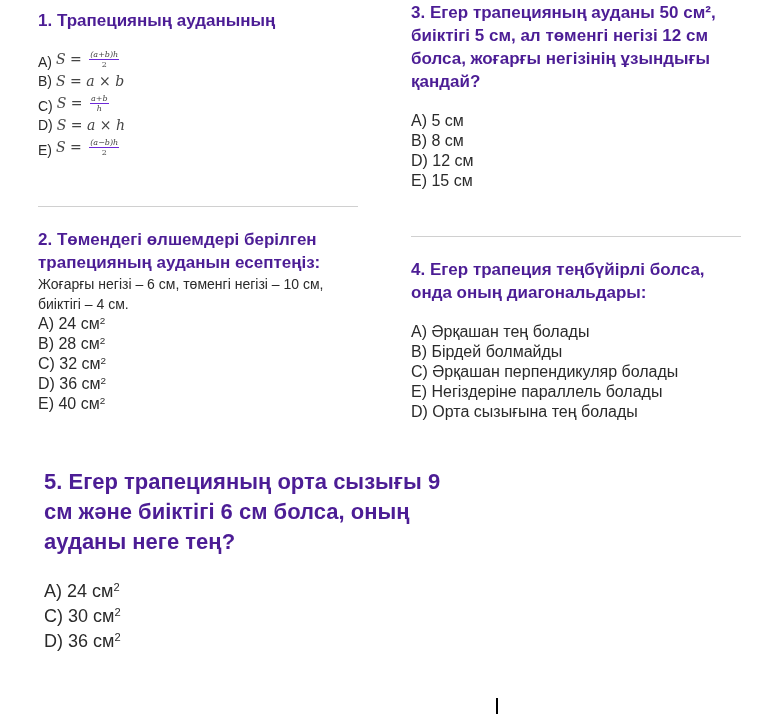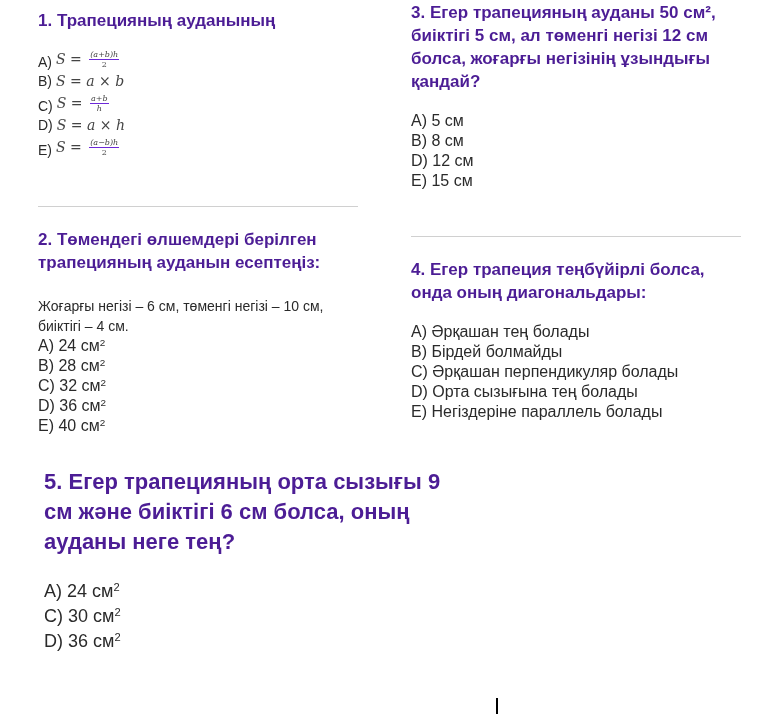--- a/index.html
+++ b/index.html
@@ -78,21 +78,21 @@
   </div>
 </div>
 
 <div class="divider" style="left:38px; top:206px; width:320px;"></div>
 
 <div class="block" style="left:38px; top:228px; width:340px;">
   <p class="q-title">
     <span>2. Төмендегі өлшемдері берілген</span><br>
     <span>трапецияның ауданын есептеңіз:</span>
   </p>
-  <div class="intro" style="margin-top:22px;">
+  <div class="intro" style="margin-top:0;">
     <span>Жоғарғы негізі – 6 см, төменгі негізі – 10 см,</span><br>
     <span>биіктігі – 4 см.</span>
   </div>
   <div class="opts">
     <div class="opt"><span>A) 24 см</span><sup>2</sup></div>
     <div class="opt"><span>B) 28 см</span><sup>2</sup></div>
     <div class="opt"><span>C) 32 см</span><sup>2</sup></div>
     <div class="opt"><span>D) 36 см</span><sup>2</sup></div>
     <div class="opt"><span>E) 40 см</span><sup>2</sup></div>
   </div>
@@ -117,22 +117,22 @@
 
 <div class="block" style="left:411px; top:258px; width:350px;">
   <p class="q-title">
     <span>4. Егер трапеция теңбүйірлі болса,</span><br>
     <span>онда оның диагональдары:</span>
   </p>
   <div class="opts" style="margin-top:18px;">
     <div class="opt">A) Әрқашан тең болады</div>
     <div class="opt">B) Бірдей болмайды</div>
     <div class="opt">C) Әрқашан перпендикуляр болады</div>
+    <div class="opt">E) Негіздеріне параллель болады</div>
     <div class="opt">D) Орта сызығына тең болады</div>
-    <div class="opt">E) Негіздеріне параллель болады</div>
   </div>
 </div>
 
 <div class="block" style="left:44px; top:467px; width:460px;">
   <p class="q-title big">
     <span>5. Егер трапецияның орта сызығы 9</span><br>
     <span>см және биіктігі 6 см болса, оның</span><br>
     <span>ауданы неге тең?</span>
   </p>
   <div class="opts" style="margin-top:22px;">

